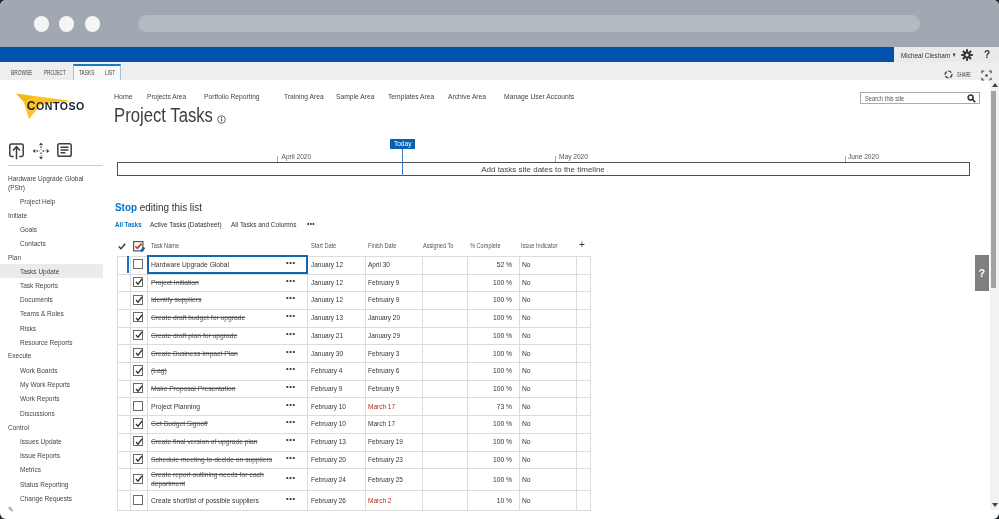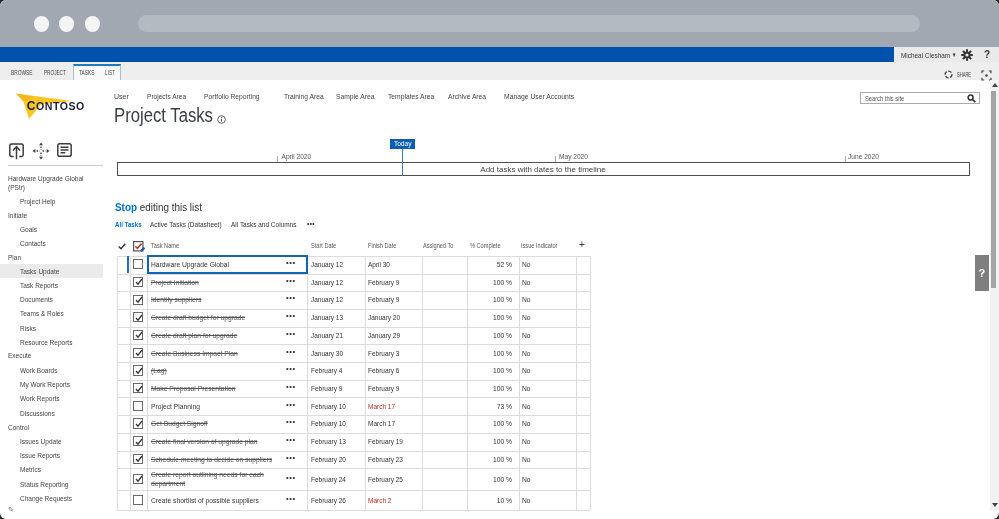--- a/index.html
+++ b/index.html
@@ -98,21 +98,21 @@
 <div class="a" style="left:20px;top:366.6px;font-size:6.5px;color:#444;">Work Boards</div>
 <div class="a" style="left:20px;top:380.90000000000003px;font-size:6.5px;color:#444;">My Work Reports</div>
 <div class="a" style="left:20px;top:395.2px;font-size:6.5px;color:#444;">Work Reports</div>
 <div class="a" style="left:20px;top:409.5px;font-size:6.5px;color:#444;">Discussions</div>
 <div class="a" style="left:8px;top:423.5px;font-size:6.5px;color:#444;">Control</div>
 <div class="a" style="left:20px;top:437.90000000000003px;font-size:6.5px;color:#444;">Issues Update</div>
 <div class="a" style="left:20px;top:452.2px;font-size:6.5px;color:#444;">Issue Reports</div>
 <div class="a" style="left:20px;top:466.40000000000003px;font-size:6.5px;color:#444;">Metrics</div>
 <div class="a" style="left:20px;top:480.5px;font-size:6.5px;color:#444;">Status Reporting</div>
 <div class="a" style="left:20px;top:494.90000000000003px;font-size:6.5px;color:#444;">Change Requests</div>
-<div class="a" style="left:114px;top:92.6px;font-size:7.3px;color:#444;transform:scaleX(0.96);transform-origin:0 50%;">User</div>
+<div class="a" style="left:114px;top:92.6px;font-size:7.3px;color:#444;transform:scaleX(0.96);transform-origin:0 50%;">Home</div>
 <div class="a" style="left:147.4px;top:92.6px;font-size:7.3px;color:#444;transform:scaleX(0.9);transform-origin:0 50%;">Projects Area</div>
 <div class="a" style="left:204.3px;top:92.6px;font-size:7.3px;color:#444;transform:scaleX(0.92);transform-origin:0 50%;">Portfolio Reporting</div>
 <div class="a" style="left:284.3px;top:92.6px;font-size:7.3px;color:#444;transform:scaleX(0.92);transform-origin:0 50%;">Training Area</div>
 <div class="a" style="left:336px;top:92.6px;font-size:7.3px;color:#444;transform:scaleX(0.92);transform-origin:0 50%;">Sample Area</div>
 <div class="a" style="left:387.6px;top:92.6px;font-size:7.3px;color:#444;transform:scaleX(0.92);transform-origin:0 50%;">Templates Area</div>
 <div class="a" style="left:448px;top:92.6px;font-size:7.3px;color:#444;transform:scaleX(0.92);transform-origin:0 50%;">Archive Area</div>
 <div class="a" style="left:504px;top:92.6px;font-size:7.3px;color:#444;transform:scaleX(0.93);transform-origin:0 50%;">Manage User Accounts</div>
 <div class="a" style="left:860px;top:91.5px;width:120px;height:12.5px;border:1px solid #ababab;background:#fff"></div>
 <div class="a" style="left:864.5px;top:94.7px;font-size:7px;color:#555;transform:scaleX(0.82);transform-origin:0 50%;">Search this site</div>
 <svg class="a" style="left:967px;top:93.5px" width="9" height="9" viewBox="0 0 9 9">
@@ -129,21 +129,21 @@
 <div class="a" style="left:390px;top:138.8px;width:25.4px;height:10.6px;font-size:6.6px;color:#fff;text-align:center;line-height:10.6px">Today</div>
 <div class="a" style="left:402px;top:149.4px;width:1.2px;height:26.4px;background:#3d7fc4;z-index:6"></div>
 <div class="a" style="left:277px;top:156px;width:1px;height:6.2px;background:#aaa"></div>
 <div class="a" style="left:554.5px;top:156px;width:1px;height:6.2px;background:#aaa"></div>
 <div class="a" style="left:844.5px;top:156px;width:1px;height:6.2px;background:#aaa"></div>
 <div class="a" style="left:281.5px;top:152.6px;font-size:6.6px;color:#555;">April 2020</div>
 <div class="a" style="left:559px;top:152.6px;font-size:6.6px;color:#555;">May 2020</div>
 <div class="a" style="left:848px;top:152.6px;font-size:6.6px;color:#555;">June 2020</div>
 <div class="a" style="left:117px;top:162.2px;width:853px;height:13.8px;border:1px solid #4f4f4f;background:#fff;z-index:4"></div>
 <div class="a" style="left:402px;top:163.2px;width:1.2px;height:11.8px;background:#3d7fc4;z-index:5"></div>
-<div class="a" style="left:543px;top:164.9px;font-size:8px;color:#444;transform:translateX(-50%);z-index:7">Add tasks with dates to the timeline</div>
+<div class="a" style="left:543px;top:164.9px;font-size:8px;color:#444;transform:translateX(-50%);z-index:7">Add tasks site dates to the timeline</div>
 <div class="a" style="left:115px;top:201.4px;font-size:11px;color:#333;transform:scaleX(0.9);transform-origin:0 50%;"><span style="color:#0072c6;font-weight:bold">Stop</span> editing this list</div>
 <div class="a" style="left:114.8px;top:219.9px;font-size:8px;color:#0072c6;transform:scaleX(0.77);transform-origin:0 50%;font-weight:bold;">All Tasks</div>
 <div class="a" style="left:150.2px;top:219.9px;font-size:8px;color:#333;transform:scaleX(0.81);transform-origin:0 50%;">Active Tasks (Datasheet)</div>
 <div class="a" style="left:230.8px;top:219.9px;font-size:8px;color:#333;transform:scaleX(0.81);transform-origin:0 50%;">All Tasks and Columns</div>
 <div class="a" style="left:306.7px;top:219px;font-size:8px;color:#333;transform:scaleX(0.81);transform-origin:0 50%;font-weight:bold;letter-spacing:0.5px;">•••</div>
 <svg class="a" style="left:117.5px;top:242.5px" width="8" height="7" viewBox="0 0 8 7">
       <path d="M0.8 3.5 L3 5.8 L7.2 0.8" fill="none" stroke="#333" stroke-width="1.4"></path>
     </svg>
 <svg class="a" style="left:132.5px;top:240.5px" width="13" height="13" viewBox="0 0 13 13">
 <rect x="0.6" y="0.6" width="9.3" height="9.3" fill="none" stroke="#555" stroke-width="1.2"></rect>

